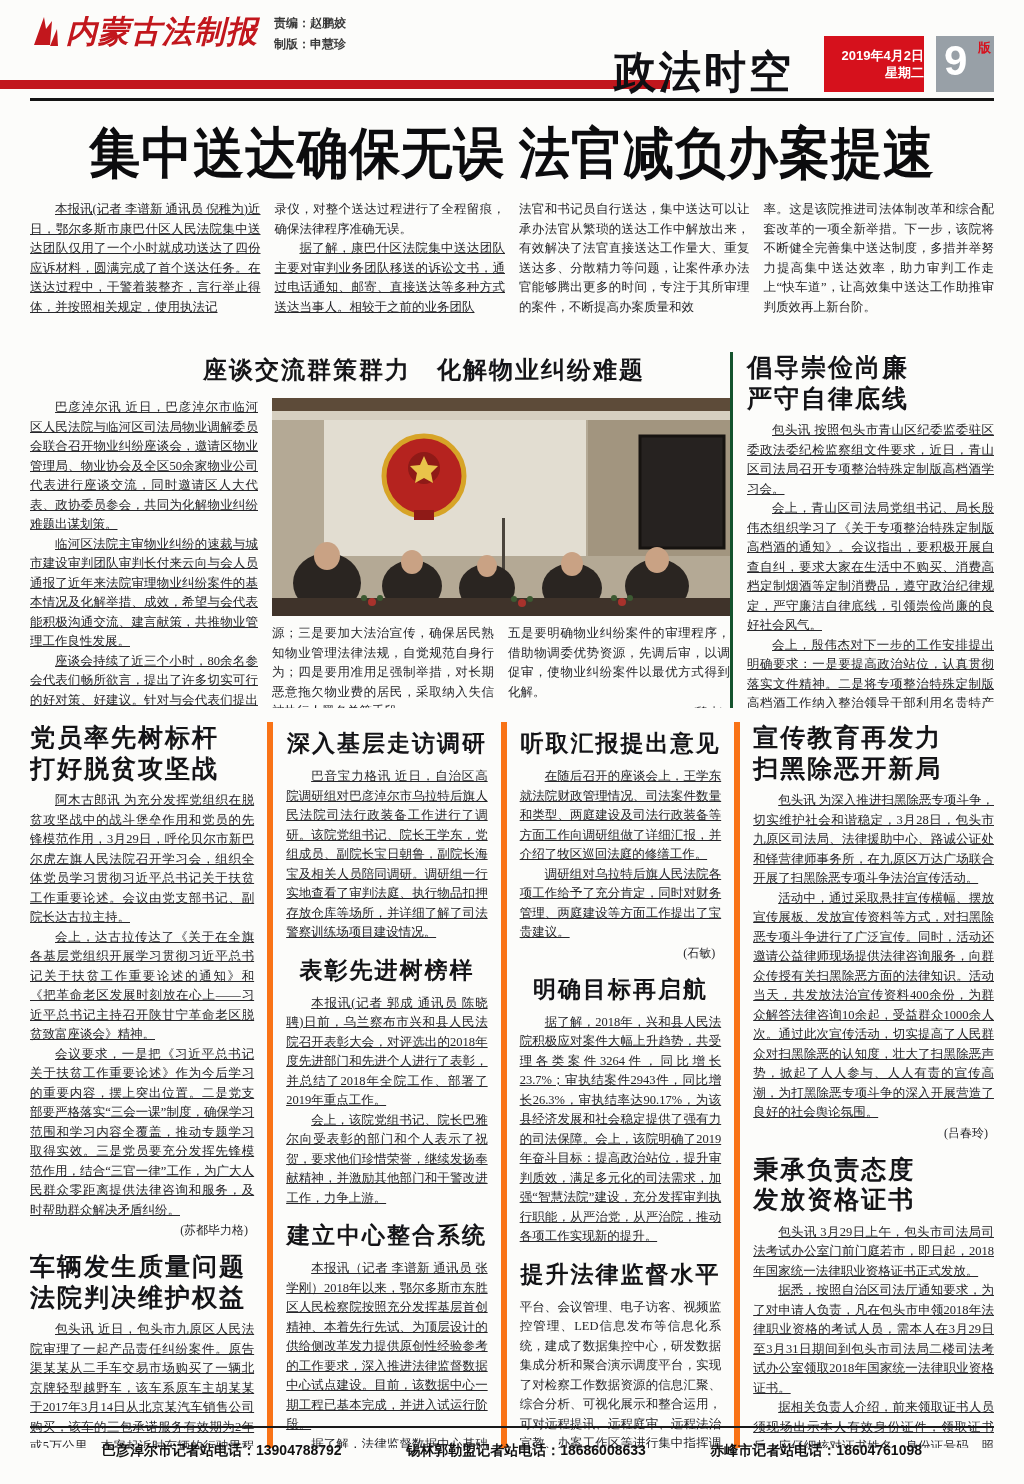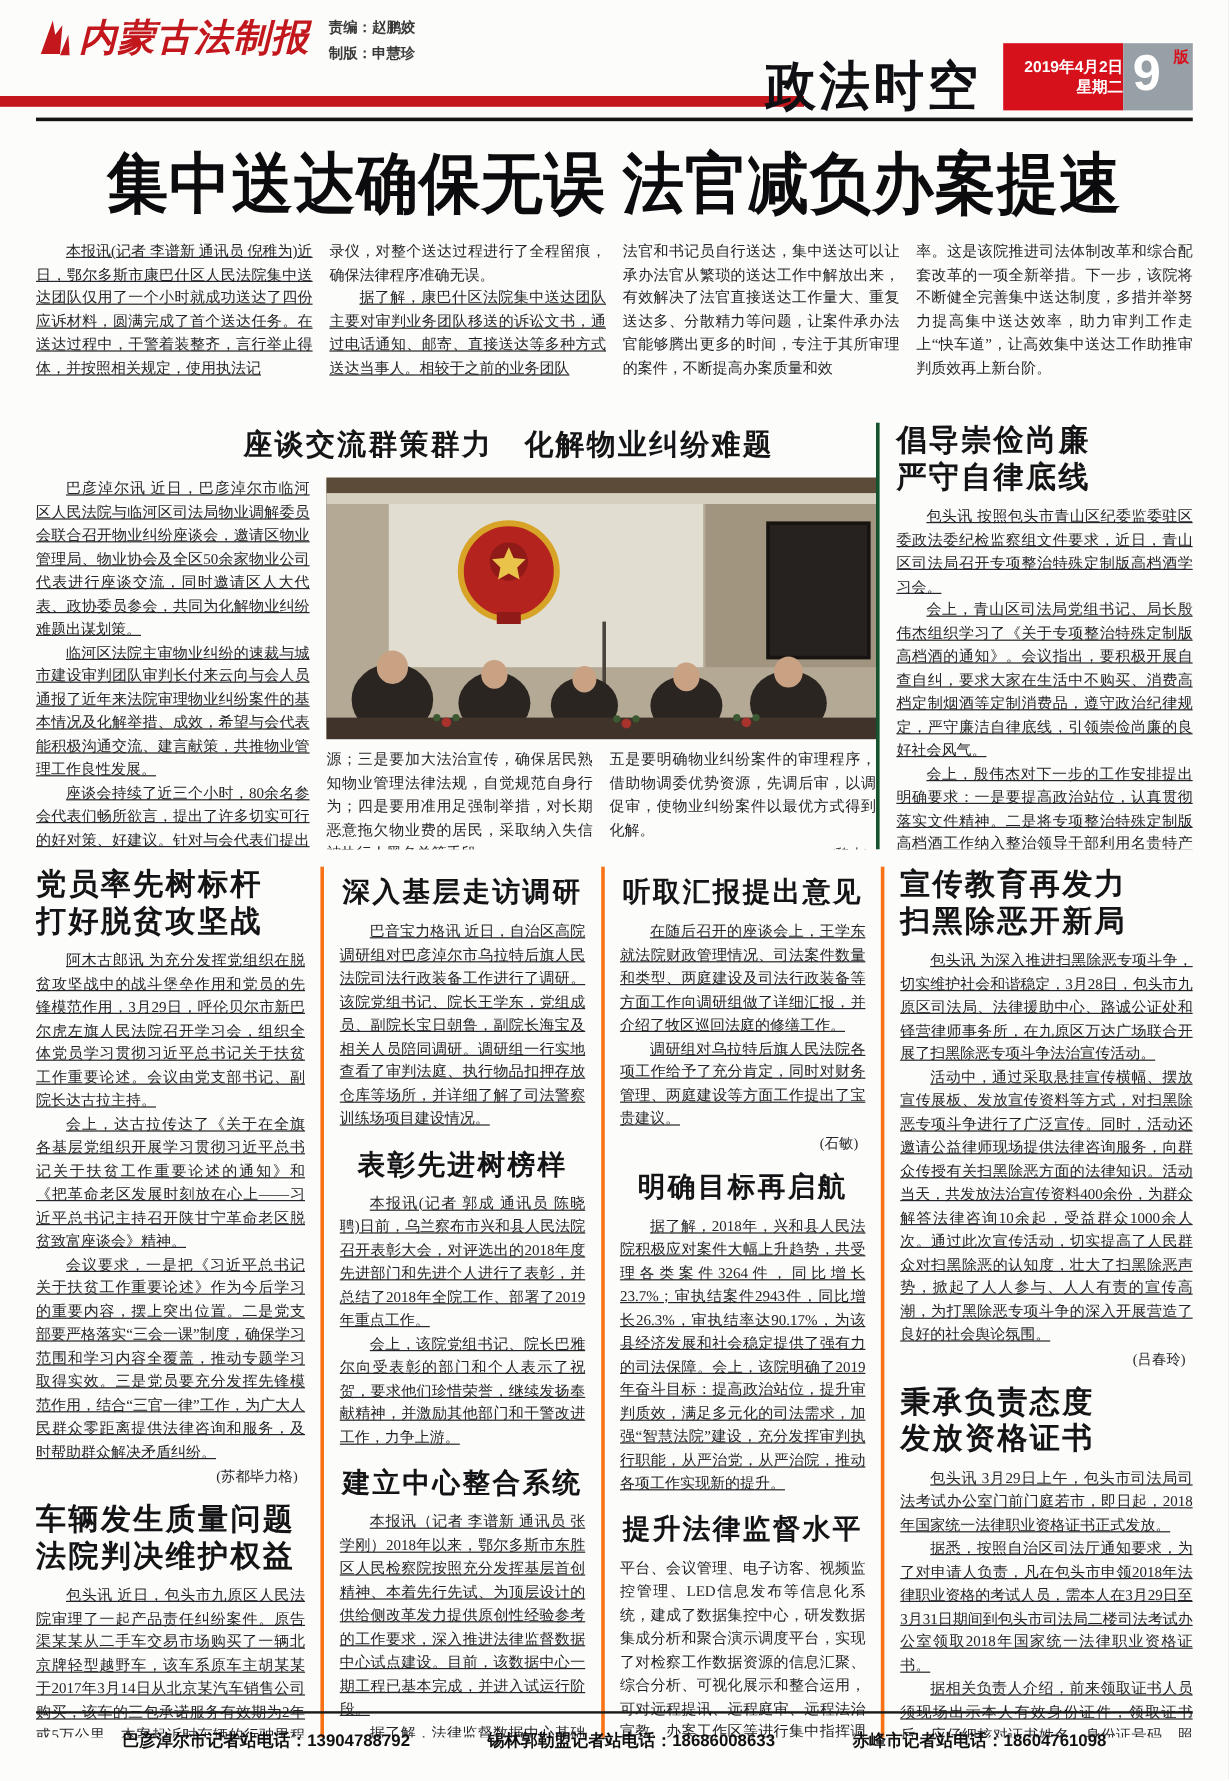--- a/index.html
+++ b/index.html
@@ -15,21 +15,21 @@
   .masthead { position:relative; height:90px; border-bottom:3px solid #141414; }
   .mh-logo-row { position:absolute; left:0; top:4px; display:flex; align-items:flex-start; }
   .logo-mark { width:30px; height:34px; margin-right:6px; }
   .logo-text {
     font-size:31px; font-weight:bold; font-style:italic; color:#c2171d;
     font-family:"Liberation Serif",serif; letter-spacing:1px; line-height:1.1;
   }
   .editors { margin-left:16px; padding-top:2px; font-family:"Liberation Sans",sans-serif; }
   .editors div { font-size:12px; font-weight:bold; color:#3a3a3a; line-height:1.0; margin-bottom:9px; }
   .red-bar { position:absolute; left:-30px; bottom:9px; width:670px; height:9px; background:#c2171d; }
-  .mh-right { position:absolute; right:0; bottom:6px; display:flex; align-items:flex-end; }
+  .mh-right { position:absolute; right:0; bottom:6px; display:flex; align-items:flex-end;gap:12px; }
   .section-title {
     font-family:"Liberation Sans","DejaVu Sans",sans-serif;
     font-size:42px; font-weight:900; letter-spacing:3px; color:#101014;
     margin-right:18px; line-height:0.95; transform:scaleY(1.05);
   }
   .date-box {
     width:100px; height:56px; background:#d6111c; color:#fff; text-align:right;
     font-family:"Liberation Sans",sans-serif; font-weight:bold;
     display:flex; flex-direction:column; justify-content:center; gap:4px;
   }
@@ -68,21 +68,21 @@
   .bp-col { flex:1 1 0; }
   .right-article { width:264px; border-left:3px solid #14532d; padding-left:14px; margin-left:0; }
   .two-line-title {
     font-family:"Liberation Sans","DejaVu Sans",sans-serif;
     font-size:25px; font-weight:bold; letter-spacing:2px; line-height:1.22;
     color:#141417; margin-bottom:8px;
   }
   
   .grid { display:flex; margin-top:14px; height:726px; overflow:hidden; }
   .gcol { width:228px; }
-  .gcol + .gcol { border-left:3px solid #f97316; padding-left:13px; margin-left:13px; width:224px; }
+  .gcol + .gcol { border-left:6px solid #f97316; padding-left:13px; margin-left:13px; width:224px; }
   .gcol:last-child { width:264px; }
   .article { margin-bottom:12px; }
   .single-title {
     font-family:"Liberation Sans","DejaVu Sans",sans-serif;
     font-size:23px; font-weight:bold; letter-spacing:2px; color:#141417;
     text-align:center; margin:6px 0 8px 0; white-space:nowrap;
   }
   
   .pfooter {
     position:absolute; left:30px; right:30px; bottom:0; height:58px;

